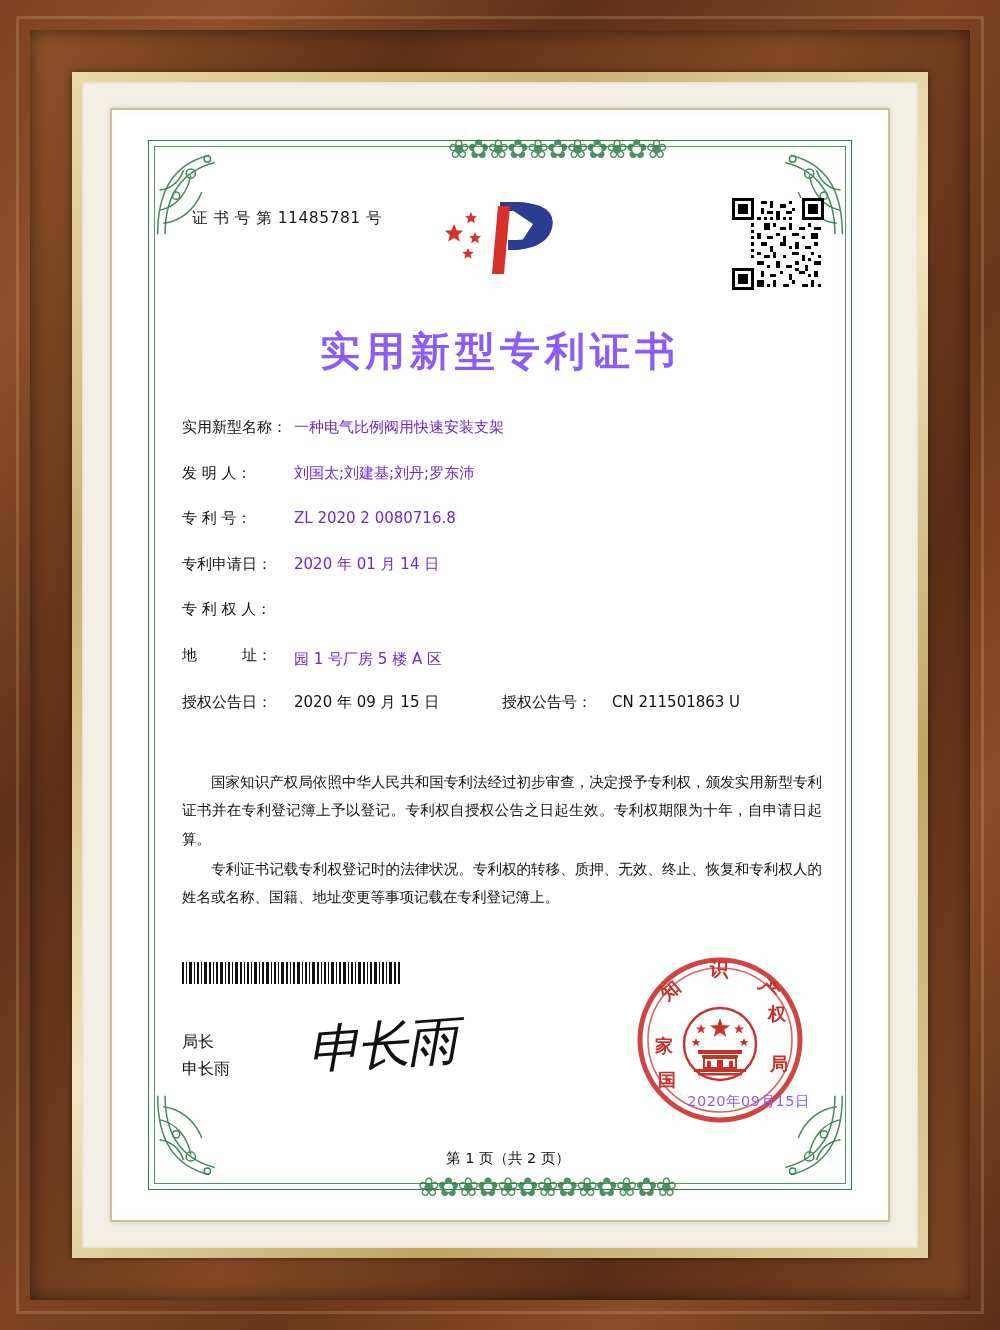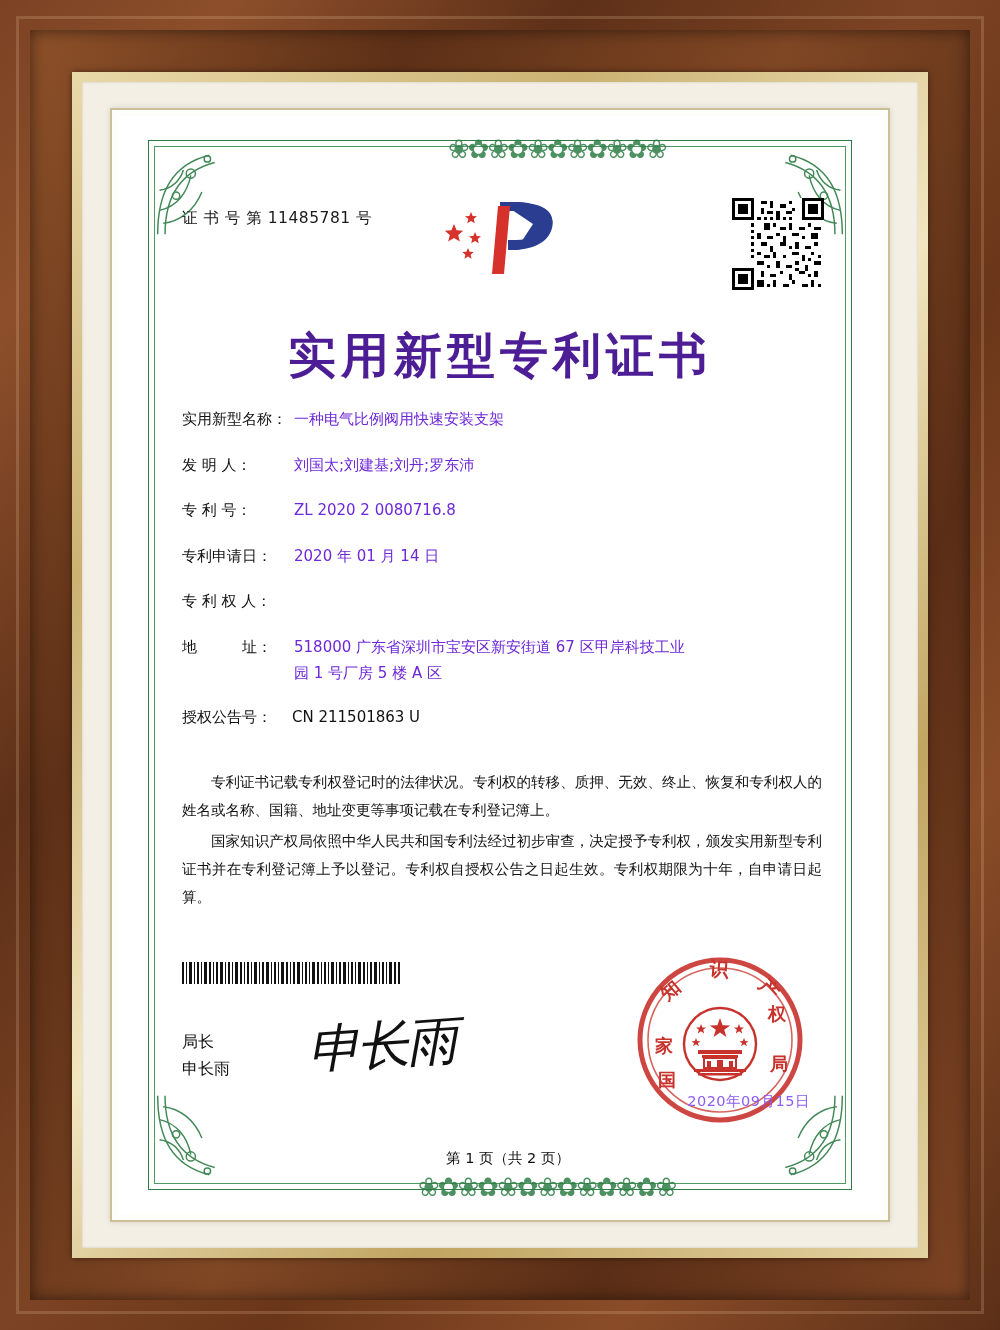--- a/index.html
+++ b/index.html
@@ -104,51 +104,51 @@
     opacity: 0.9;
   }
   .cf-tl { left: 36px;  top: 30px; }
   .cf-tr { right: 36px; top: 30px; transform: scaleX(-1); }
   .cf-bl { left: 36px;  bottom: 30px; transform: scaleY(-1); }
   .cf-br { right: 36px; bottom: 30px; transform: scale(-1,-1); }
 
   
   .cert-no {
     position: absolute;
-    left: 64px; top: 92px;
+    left: 74px; top: 92px;
     font-size: 15.5px;
     color: #1a1a1a;
     letter-spacing: 0.5px;
     font-family: "DejaVu Sans", sans-serif;
   }
   .logo {
     position: absolute;
     left: 320px; top: 78px;
     width: 130px; height: 85px;
   }
   .qr {
     position: absolute;
     right: 58px; top: 82px;
     width: 92px; height: 92px;
   }
   .title {
     position: absolute;
     left: 0; right: 0; top: 208px;
     text-align: center;
-    font-size: 48px;
+    font-size: 40px;
     font-weight: bold;
     letter-spacing: 5px;
-    color: #4c1d95;
+    color: #8b5cf6;
     font-family: "DejaVu Sans", "Liberation Sans", sans-serif;
   }
 
   
   .fields {
     position: absolute;
-    left: 64px; top: 292px;
+    left: 64px; top: 300px;
     width: 640px;
     font-size: 15px;
     color: #111;
   }
   .row {
     display: flex;
     align-items: flex-start;
     margin-bottom: 23px;
     line-height: 1.5;
   }
@@ -445,37 +445,40 @@
         <span class="val">2020 年 01 月 14 日</span>
       </div>
 
       <div class="row">
         <span class="lbl">专 利 权 人：</span>
       </div>
 
       <div class="row">
         <span class="lbl">地　　　址：</span>
         <span class="val">
-          <span>518000  广东省深圳市宝安区新安街道 67 区甲岸科技工业</span>
           <span class="sub">园 1 号厂房 5 楼 A 区</span>
         </span>
       </div>
 
       <div class="row-dual">
+        <span class="seg first">
+          <span class="lbl2">授权公告日：</span>
+          <span>2020 年 09 月 15 日</span>
+        </span>
         <span class="seg">
           <span class="lbl3">授权公告号：</span>
           <span>CN 211501863 U</span>
         </span>
       </div>
 
     </div>
 
     <div class="para-wrap">
+      <p class="para">国家知识产权局依照中华人民共和国专利法经过初步审查，决定授予专利权，颁发实用新型专利证书并在专利登记簿上予以登记。专利权自授权公告之日起生效。专利权期限为十年，自申请日起算。</p>
       <p class="para">专利证书记载专利权登记时的法律状况。专利权的转移、质押、无效、终止、恢复和专利权人的姓名或名称、国籍、地址变更等事项记载在专利登记簿上。</p>
-      <p class="para">国家知识产权局依照中华人民共和国专利法经过初步审查，决定授予专利权，颁发实用新型专利证书并在专利登记簿上予以登记。专利权自授权公告之日起生效。专利权期限为十年，自申请日起算。</p>
     </div>
 
     <svg class="barcode" viewBox="0 0 218 22" shape-rendering="crispEdges">
       <rect width="218" height="22" fill="#fff"></rect>
       <g fill="#111">
         <rect x="0" y="0" width="2" height="22"></rect>
           <rect x="4" y="0" width="1" height="22"></rect>
         <rect x="7" y="0" width="3" height="22"></rect>
           <rect x="12" y="0" width="1" height="22"></rect>
         <rect x="15" y="0" width="2" height="22"></rect>

